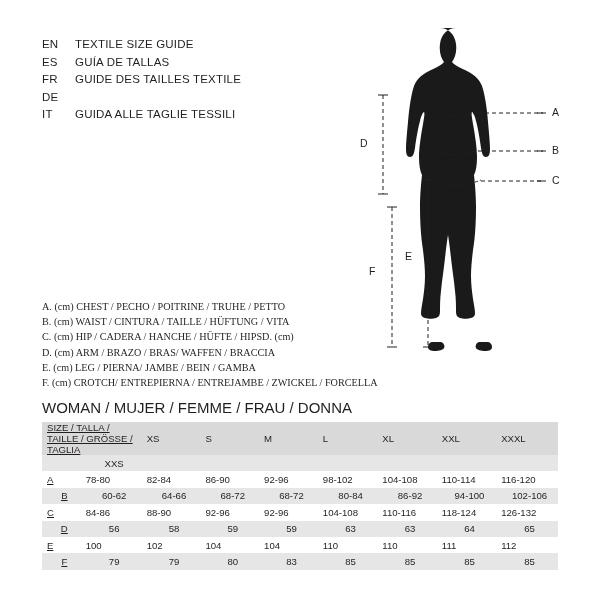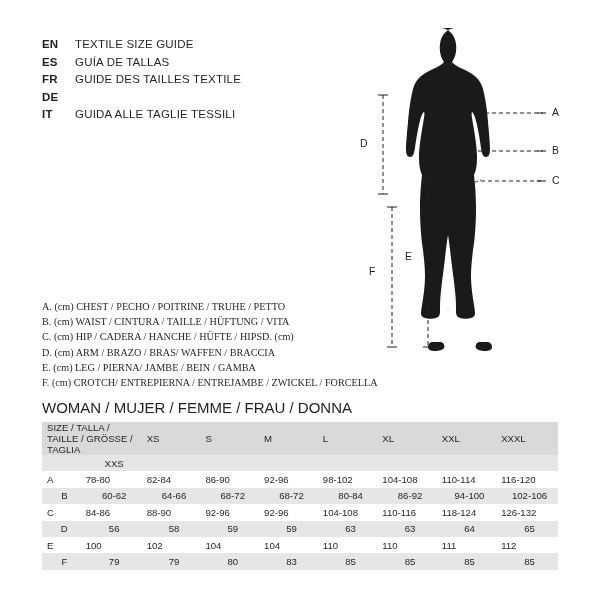--- a/index.html
+++ b/index.html
@@ -33,21 +33,20 @@
     display: flex;
     align-items: baseline;
     height: 17.5px;
     font-size: 11.5px;
     letter-spacing: 0.2px;
   }
   .title-lang {
     width: 33px;
     flex: 0 0 33px;
     color: #231f20;
-    font-weight: bold;
   }
   .title-text {
     color: #231f20;
   }
 
   
   .legend {
     position: absolute;
     left: 42px;
     top: 299px;
@@ -83,20 +82,21 @@
     margin: 0;
     font-weight: normal;
     text-align: left;
     height: 16.4px;
     vertical-align: middle;
   }
   .table .lbl {
     width: 42px;
     padding-left: 5px;
     color: #231f20;
+    text-decoration: underline;
   }
   .table td.val {
     width: 67px;
     padding-left: 4px;
     color: #231f20;
   }
   .row-head td {
     background: #d9d9d9;
     height: 17px;
   }

